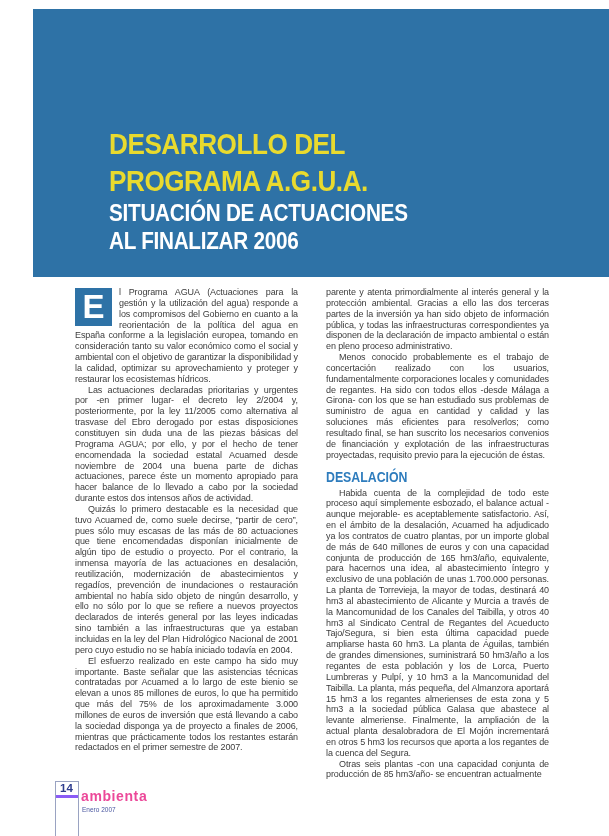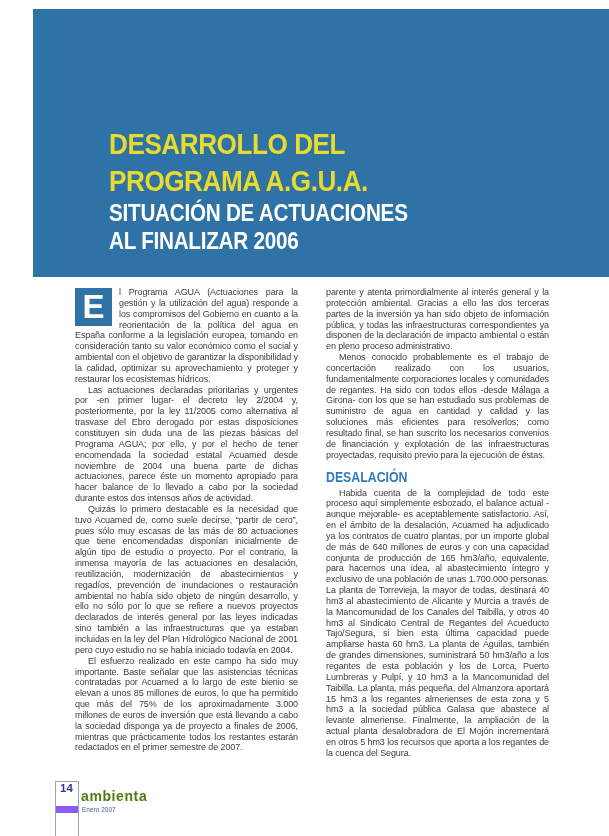--- a/index.html
+++ b/index.html
@@ -48,28 +48,28 @@
     font-weight:bold;font-size:14px;line-height:14px;
     color:#2e7cbd;white-space:nowrap;
     transform:scaleX(0.88);transform-origin:0 50%;
   }
   
   .folio-box{
     position:absolute;left:55px;top:781px;width:22px;height:54px;
     border:1px solid #9aa3c2;background:#ffffff;
   }
   .folio-number{
-    display:block;border-bottom:7px solid #8b5cf6;
+    display:block;border-bottom:3px solid #8b5cf6;
     font-weight:bold;font-size:11.5px;line-height:12px;
-    color:#2e3c8e;text-align:center;padding:0 1px 12px 0;
+    color:#2e3c8e;text-align:center;padding:0 1px 1px 0;
   }
   .magazine-name{
     position:absolute;left:81px;top:788px;
     font-weight:bold;font-size:14px;letter-spacing:0.6px;
-    color:#4d7c0f;
+    color:#ec4899;
   }
   .issue-date{
     position:absolute;left:82px;top:806px;
     font-size:6.5px;color:#4a57a0;
   }
 </style>
 </head>
 <body>
 
 <div class="header">
@@ -87,20 +87,21 @@
     <p class="indent">Las actuaciones declaradas prioritarias y urgentes por -en primer lugar- el decreto ley 2/2004 y, posteriormente, por la ley 11/2005 como alternativa al trasvase del Ebro derogado por estas disposiciones constituyen sin duda una de las piezas básicas del Programa AGUA; por ello, y por el hecho de tener encomendada la sociedad estatal Acuamed desde noviembre de 2004 una buena parte de dichas actuaciones, parece éste un momento apropiado para hacer balance de lo llevado a cabo por la sociedad durante estos dos intensos años de actividad.</p>
     <p class="indent">Quizás lo primero destacable es la necesidad que tuvo Acuamed de, como suele decirse, “partir de cero”, pues sólo muy escasas de las más de 80 actuaciones que tiene encomendadas disponían inicialmente de algún tipo de estudio o proyecto. Por el contrario, la inmensa mayoría de las actuaciones en desalación, reutilización, modernización de abastecimientos y regadíos, prevención de inundaciones o restauración ambiental no había sido objeto de ningún desarrollo, y ello no sólo por lo que se refiere a nuevos proyectos declarados de interés general por las leyes indicadas sino también a las infraestructuras que ya estaban incluidas en la ley del Plan Hidrológico Nacional de 2001 pero cuyo estudio no se había iniciado todavía en 2004.</p>
     <p class="indent">El esfuerzo realizado en este campo ha sido muy importante. Baste señalar que las asistencias técnicas contratadas por Acuamed a lo largo de este bienio se elevan a unos 85 millones de euros, lo que ha permitido que más del 75% de los aproximadamente 3.000 millones de euros de inversión que está llevando a cabo la sociedad disponga ya de proyecto a finales de 2006, mientras que prácticamente todos los restantes estarán redactados en el primer semestre de 2007.</p>
   </div>
 
   <div class="col">
     <p>parente y atenta primordialmente al interés general y la protección ambiental. Gracias a ello las dos terceras partes de la inversión ya han sido objeto de información pública, y todas las infraestructuras correspondientes ya disponen de la declaración de impacto ambiental o están en pleno proceso administrativo.</p>
     <p class="indent">Menos conocido probablemente es el trabajo de concertación realizado con los usuarios, fundamentalmente corporaciones locales y comunidades de regantes. Ha sido con todos ellos -desde Málaga a Girona- con los que se han estudiado sus problemas de suministro de agua en cantidad y calidad y las soluciones más eficientes para resolverlos; como resultado final, se han suscrito los necesarios convenios de financiación y explotación de las infraestructuras proyectadas, requisito previo para la ejecución de éstas.</p>
     <h2 class="section-heading">DESALACIÓN</h2>
     <p class="indent">Habida cuenta de la complejidad de todo este proceso aquí simplemente esbozado, el balance actual -aunque mejorable- es aceptablemente satisfactorio. Así, en el ámbito de la desalación, Acuamed ha adjudicado ya los contratos de cuatro plantas, por un importe global de más de 640 millones de euros y con una capacidad conjunta de producción de 165 hm3/año, equivalente, para hacernos una idea, al abastecimiento íntegro y exclusivo de una población de unas 1.700.000 personas. La planta de Torrevieja, la mayor de todas, destinará 40 hm3 al abastecimiento de Alicante y Murcia a través de la Mancomunidad de los Canales del Taibilla, y otros 40 hm3 al Sindicato Central de Regantes del Acueducto Tajo/Segura, si bien esta última capacidad puede ampliarse hasta 60 hm3. La planta de Águilas, también de grandes dimensiones, suministrará 50 hm3/año a los regantes de esta población y los de Lorca, Puerto Lumbreras y Pulpí, y 10 hm3 a la Mancomunidad del Taibilla. La planta, más pequeña, del Almanzora aportará 15 hm3 a los regantes almerienses de esta zona y 5 hm3 a la sociedad pública Galasa que abastece al levante almeriense. Finalmente, la ampliación de la actual planta desalobradora de El Mojón incrementará en otros 5 hm3 los recursos que aporta a los regantes de la cuenca del Segura.</p>
+    <p class="indent">Otras seis plantas -con una capacidad conjunta de producción de 85 hm3/año- se encuentran actualmente</p>
   </div>
 </div>
 
 <div class="folio-box">
   <span class="folio-number">14</span>
 </div>
 <div class="magazine-name">ambienta</div>
 <div class="issue-date">Enero 2007</div>
 
 </body></html>

